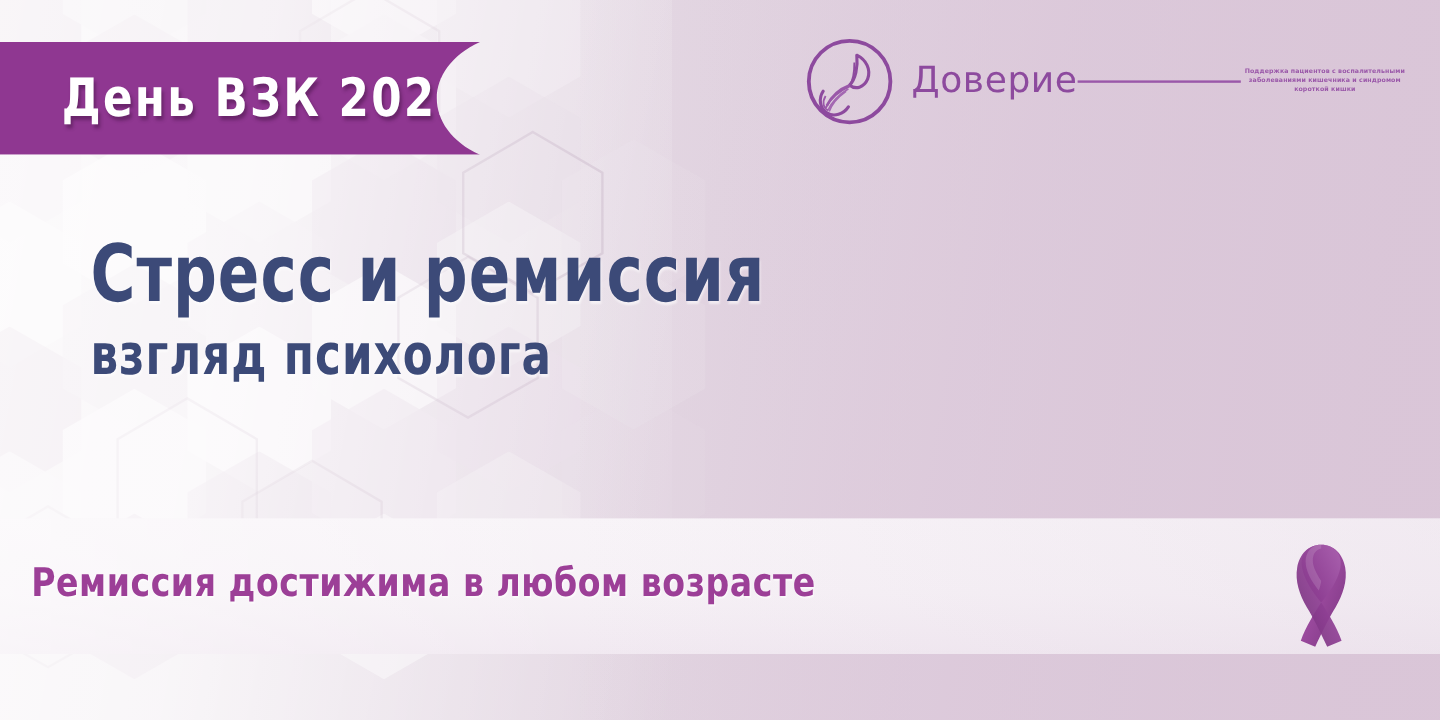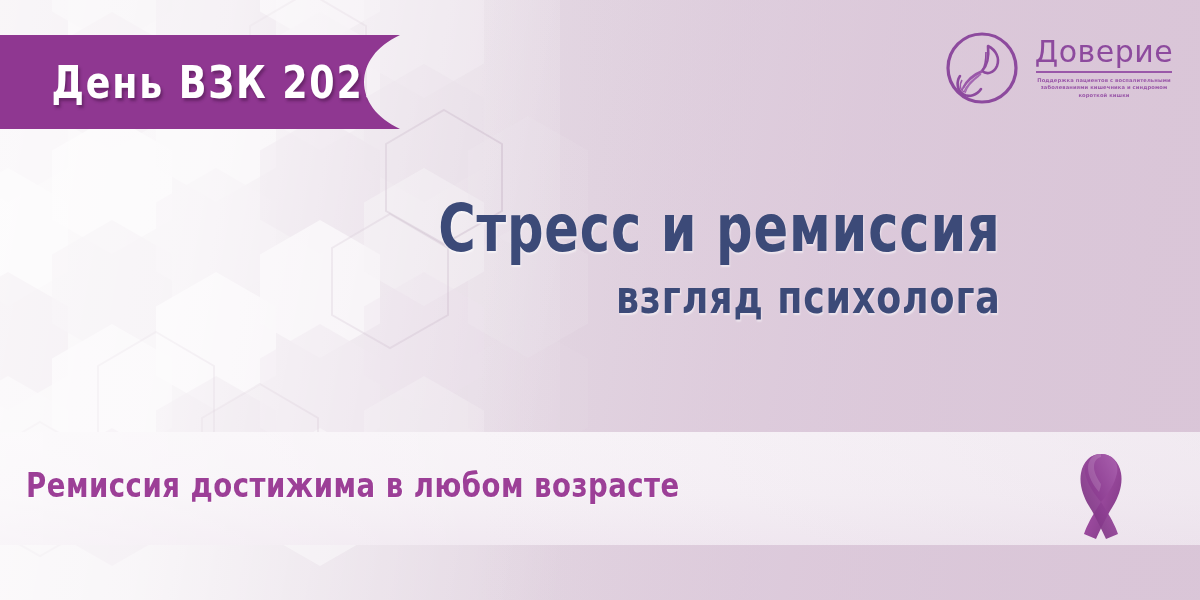--- a/index.html
+++ b/index.html
@@ -79,21 +79,21 @@
   .logo {
     position: absolute;
     right: 26px;
     top: 28px;
     display: flex;
     align-items: center;
     gap: 12px;
   }
   .logo-mark { width: 80px; height: 80px; flex: none; }
   .logo-mark svg { display: block; }
-  .logo-text { display: flex; flex-direction: column; align-items: center; }
+  .logo-text { display: flex; flex-direction: row; align-items: center; }
   .logo-word {
     color: #8d4a9e;
     font-family: "DejaVu Sans", "Liberation Sans", sans-serif;
     font-size: 30px;
     font-weight: 400;
     letter-spacing: 0.5px;
     line-height: 1;
   }
   .logo-rule {
     width: 136px;
@@ -111,21 +111,21 @@
     font-weight: 700;
     letter-spacing: 0.1px;
   }
 
   
   .headline {
     position: absolute;
     left: 0;
     top: 196px;
     width: 1076px;
-    text-align: right;
+    text-align: left;
     pointer-events: none;
   }
   .headline-main {
     color: #3c4a78;
     font-size: 66px;
     font-weight: 700;
     letter-spacing: 1px;
     line-height: 1.0;
     transform: scaleX(0.86);
     text-shadow: 1px 2px 2px rgba(255,255,255,0.55);

